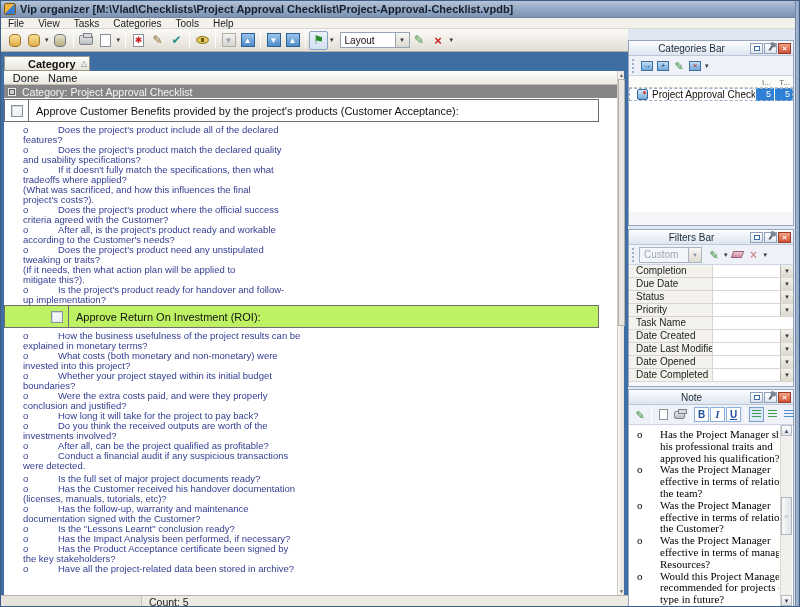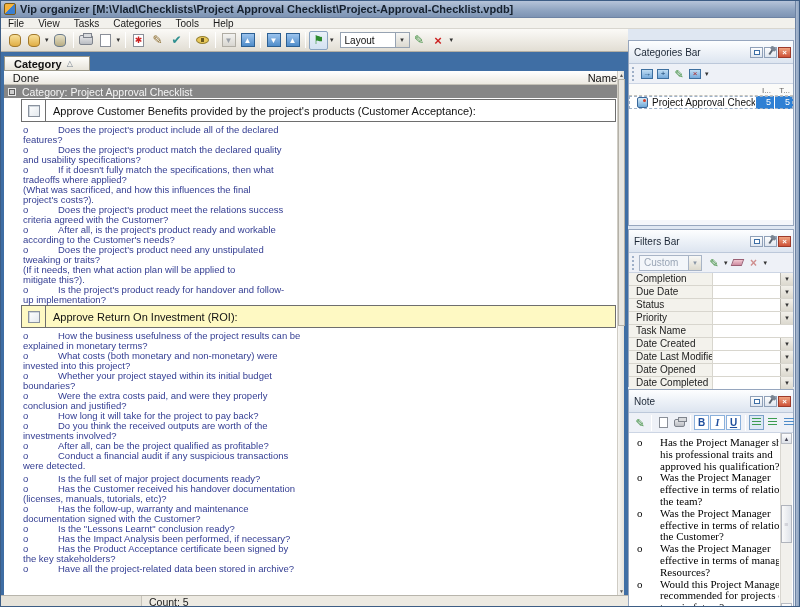--- a/index.html
+++ b/index.html
@@ -36,33 +36,33 @@
   .pressed { border:1px solid #8aa3c0; background:linear-gradient(#eaf1f9,#d3e1f1); border-radius:2px; }
   #layout-combo { width:56px; height:16px; background:#fff; border:1px solid #97a3b2; font-size:10px;
     display:flex; align-items:center; padding-left:4px; color:#111; margin-left:4px; }
   #layout-combo-btn { width:14px; height:16px; background:linear-gradient(#f6f6f4,#dcd9d0); border:1px solid #97a3b2;
     border-left:none; font-size:7px; display:flex; align-items:center; justify-content:center; color:#333; }
 
   
   #list-area { position:absolute; left:0; top:51px; width:627px; height:543px; background:#3f6ea4; }
   #cat-tab { position:absolute; left:3px; top:4px; width:86px; height:15px;
     background:linear-gradient(#fefefc,#e7e4da); border:1px solid #9a9788; font-size:11px; font-weight:bold;
-    color:#111; display:flex; align-items:center; padding-left:9px; gap:5px; }
+    color:#111; display:flex; align-items:center; padding-left:23px; gap:5px; }
   #cat-tab .sort { font-size:8px; color:#77838f; font-weight:normal; }
   #list-body { position:absolute; left:3px; top:19px; width:613px; height:524px; background:#fff; overflow:hidden; }
   #col-header { height:14px; background:linear-gradient(#ffffff,#ece9e1); border-bottom:1px solid #c2bfb5;
     display:flex; font-size:11px; font-weight:normal; color:#111; }
   #col-done { width:44px; text-align:center; line-height:14px; }
-  #col-name { flex:1; text-align:right; line-height:14px; }
+  #col-name { flex:1; text-align:left; line-height:14px; }
   #group-row { height:13px; background:#868686; color:#f5f5f5; font-size:10.5px; display:flex; align-items:center;
     gap:6px; padding-left:4px; margin-bottom:1px; }
   #group-box { width:8px; height:8px; background:#5d5d5d; border:1px solid #e9e9e9; position:relative; flex:0 0 auto;}
   #group-box:before { content:""; position:absolute; left:1px; top:1px; width:4px; height:4px; background:#cfcfcf; }
-  .item-row { height:23px; width:595px; margin-left:17px; border:1px solid #6e6e6e; background:#fff; display:flex; }
-  .item-row.sel { background:#fef9c3; }
+  .item-row { height:23px; width:595px; margin-left:0; border:1px solid #6e6e6e; background:#fff; display:flex; }
+  .item-row.sel { background:#bef264;padding-left:40px; }
   .cell-done { width:24px; border-right:1px solid #6e6e6e; display:flex; align-items:center; justify-content:center; }
   .checkbox { width:12px; height:12px; border:1px solid #8a929e; background:linear-gradient(135deg,#ffffff,#e4e9ee);
     box-shadow:inset 1px 1px 0 #cfd6dd; }
   .cell-name { flex:1; display:flex; align-items:center; padding-left:7px; font-size:11px; color:#111;
     white-space:nowrap; overflow:hidden; }
   .sub-block { padding-top:3px; }
   .subline { height:10px; line-height:10px; font-size:9.5px; color:#333d92; padding-left:19px;
     white-space:nowrap; overflow:hidden; }
   .blt { display:inline-block; width:35px; }
   #list-scroll { position:absolute; left:616px; top:19px; width:7px; height:524px;
@@ -73,22 +73,22 @@
 
   
   #statusbar { position:absolute; left:0; top:594px; width:627px; height:13px; background:#edeae2;
     border-top:1px solid #b8b5ac; display:flex; font-size:10.5px; color:#222; }
   #status-left { width:141px; border-right:1px solid #c6c3ba; background:#e6e3da; }
   #status-count { padding-left:7px; line-height:12px; }
 
   
   #panels { position:absolute; left:627px; top:28px; width:167px; height:579px; background:#dfe7f2; }
   .panel { position:absolute; left:0; width:166px; border:1px solid #96a6be; background:#f4f6fa; }
-  .p-title { height:23px; background:linear-gradient(#fdfeff,#dde5f0); border-bottom:1px solid #bcc8da;
-    display:flex; align-items:center; font-size:10px; color:#1c2736; padding:0 2px 0 5px; }
+  .p-title { height:15px; background:linear-gradient(#fdfeff,#dde5f0); border-bottom:1px solid #bcc8da;
+    display:flex; align-items:center; font-size:10px; color:#1c2736; padding:0 2px 0 5px;text-align:center; }
   .p-title .t { flex:1; }
   .pbtn { width:13px; height:11px; margin-left:1px; border:1px solid #8fa0b8; background:linear-gradient(#fdfdfd,#dfe6ef);
     display:flex; align-items:center; justify-content:center; }
   .pbtn.close { background:linear-gradient(#efa27f,#ce5238); border-color:#9c3a2a; color:#fff; font-size:8px; font-weight:bold; line-height:9px;}
   .restore-glyph { width:6px; height:5px; border:1px solid #3c6ea5; background:#fff; }
   .pin-glyph { width:2px; height:6px; background:#5a6470; position:relative; transform:rotate(35deg); }
   .pin-glyph:before { content:""; position:absolute; left:-2px; top:-3px; width:6px; height:4px; background:#7b8694; border-radius:2px;}
   .p-toolbar { height:20px; background:#eef1f7; border-bottom:1px solid #ccd5e4; display:flex; align-items:center; padding-left:3px; }
   .grip { width:3px; height:14px; border-left:2px dotted #9fb0c8; margin-right:4px; flex:0 0 auto;}
   .mini { width:16px; height:16px; display:flex; align-items:center; justify-content:center; flex:0 0 auto;}
@@ -256,21 +256,21 @@
           </div>
           <div class="sub-block">
             <div class="subline"><span class="blt">o</span><span>Does the project's product include all of the declared</span></div>
             <div class="subline">features?</div>
             <div class="subline"><span class="blt">o</span><span>Does the project's product match the declared quality</span></div>
             <div class="subline">and usability specifications?</div>
             <div class="subline"><span class="blt">o</span><span>If it doesn't fully match the specifications, then what</span></div>
             <div class="subline">tradeoffs where applied?</div>
             <div class="subline">(What was sacrificed, and how this influences the final</div>
             <div class="subline">project's costs?).</div>
-            <div class="subline"><span class="blt">o</span><span>Does the project's product meet the relations success</span></div>
+            <div class="subline"><span class="blt">o</span><span>Does the project's product where the official success</span></div>
             <div class="subline">criteria agreed with the Customer?</div>
             <div class="subline"><span class="blt">o</span><span>After all, is the project's product ready and workable</span></div>
             <div class="subline">according to the Customer's needs?</div>
             <div class="subline"><span class="blt">o</span><span>Does the project's product need any unstipulated</span></div>
             <div class="subline">tweaking or traits?</div>
             <div class="subline">(If it needs, then what action plan will be applied to</div>
             <div class="subline">mitigate this?).</div>
             <div class="subline"><span class="blt">o</span><span>Is the project's product ready for handover and follow-</span></div>
             <div class="subline">up implementation?</div>
           </div>

